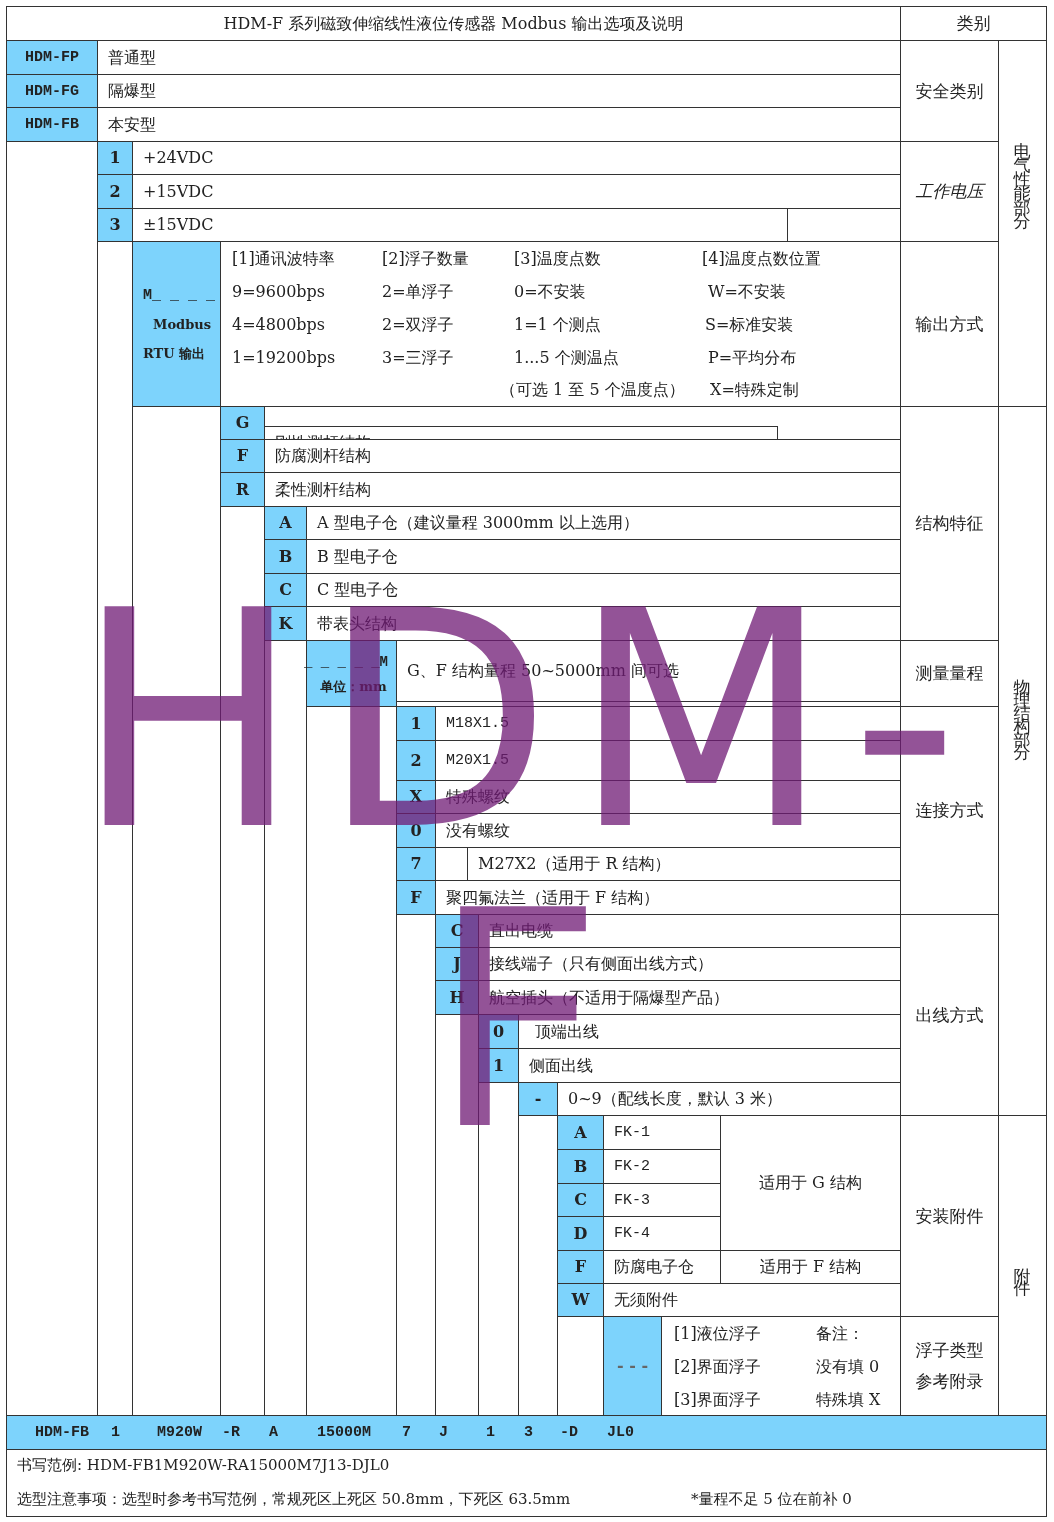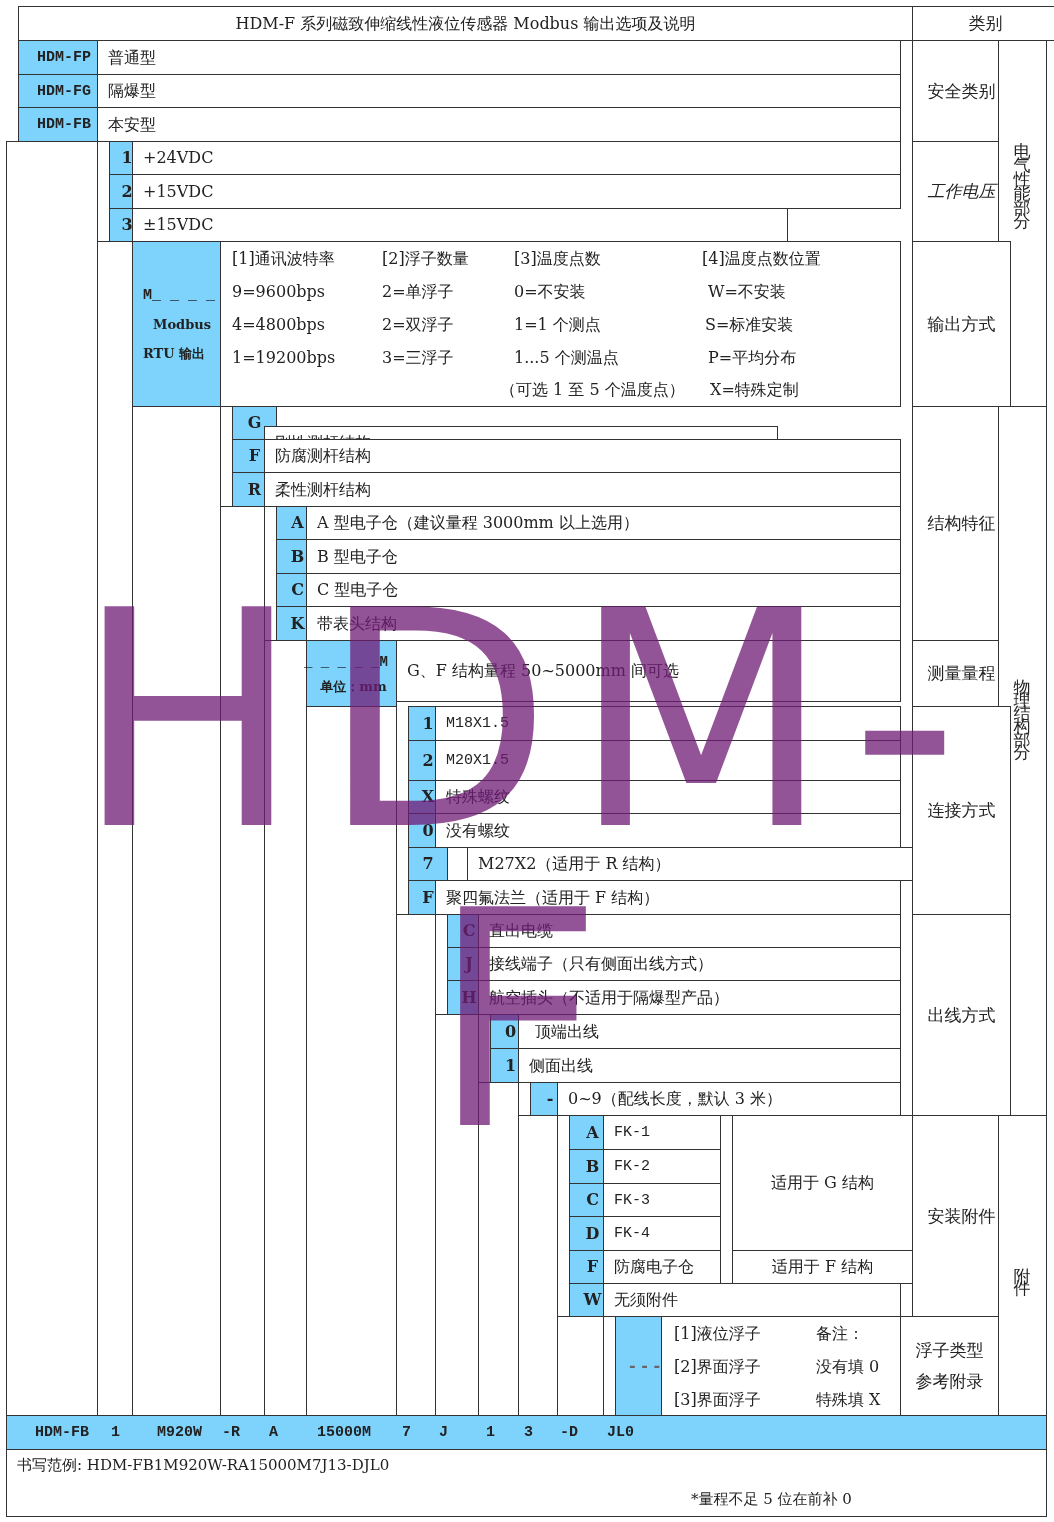--- a/index.html
+++ b/index.html
@@ -1,21 +1,21 @@
 <!DOCTYPE html>
 <html><head>
 <meta charset="utf-8">
 <style>
   html,body{margin:0;padding:0;background:#fff;}
   body{width:1054px;height:1522px;position:relative;overflow:hidden;
        font-family:"DejaVu Serif","Liberation Serif",serif;color:#222;}
   .c{position:absolute;box-sizing:border-box;border:1px solid #333;background:#fff;
      display:flex;align-items:center;font-size:16px;line-height:1;white-space:nowrap;}
   .g{background:#7dd3fc;font-weight:bold;}
-  .ctr{justify-content:center;margin-left:12px;}
+  .ctr{justify-content:center;}
   .pl{padding-left:10px;}
   .mono{font-family:"Liberation Mono","DejaVu Sans Mono",monospace;font-size:15px;}
   .vert{flex-direction:column;justify-content:center;line-height:32px;font-size:17px;}
   .wm{position:absolute;left:0;top:572px;width:1054px;text-align:center;
       font-family:"DejaVu Sans","Liberation Sans",sans-serif;font-size:300px;
       color:#701a75;opacity:.75;letter-spacing:20px;pointer-events:none;z-index:5;line-height:1;}
   .ml{flex-direction:column;align-items:flex-start;justify-content:space-around;}
   .small{font-size:13px;}
   .modgrid{position:absolute;font-size:16px;}
   .modgrid span{position:absolute;white-space:nowrap;}
@@ -205,14 +205,15 @@
   <span style="position:absolute;left:395px">7</span>
   <span style="position:absolute;left:432px">J</span>
   <span style="position:absolute;left:479px">1</span>
   <span style="position:absolute;left:517px">3</span>
   <span style="position:absolute;left:553px">-D</span>
   <span style="position:absolute;left:600px">JL0</span>
 </div>
 
 <div class="c" style="left:6px;top:1449px;width:1041px;height:68px;align-items:flex-start;">
   <span class="foot" style="left:10px;top:8px">书写范例: HDM-FB1M920W-RA15000M7J13-DJL0</span>
+  <span class="foot" style="left:10px;top:42px">选型注意事项：选型时参考书写范例，常规死区上死区 50.8mm，下死区 63.5mm</span>
   <span class="foot" style="left:684px;top:42px">*量程不足 5 位在前补 0</span>
 </div>
 
 </body></html>

